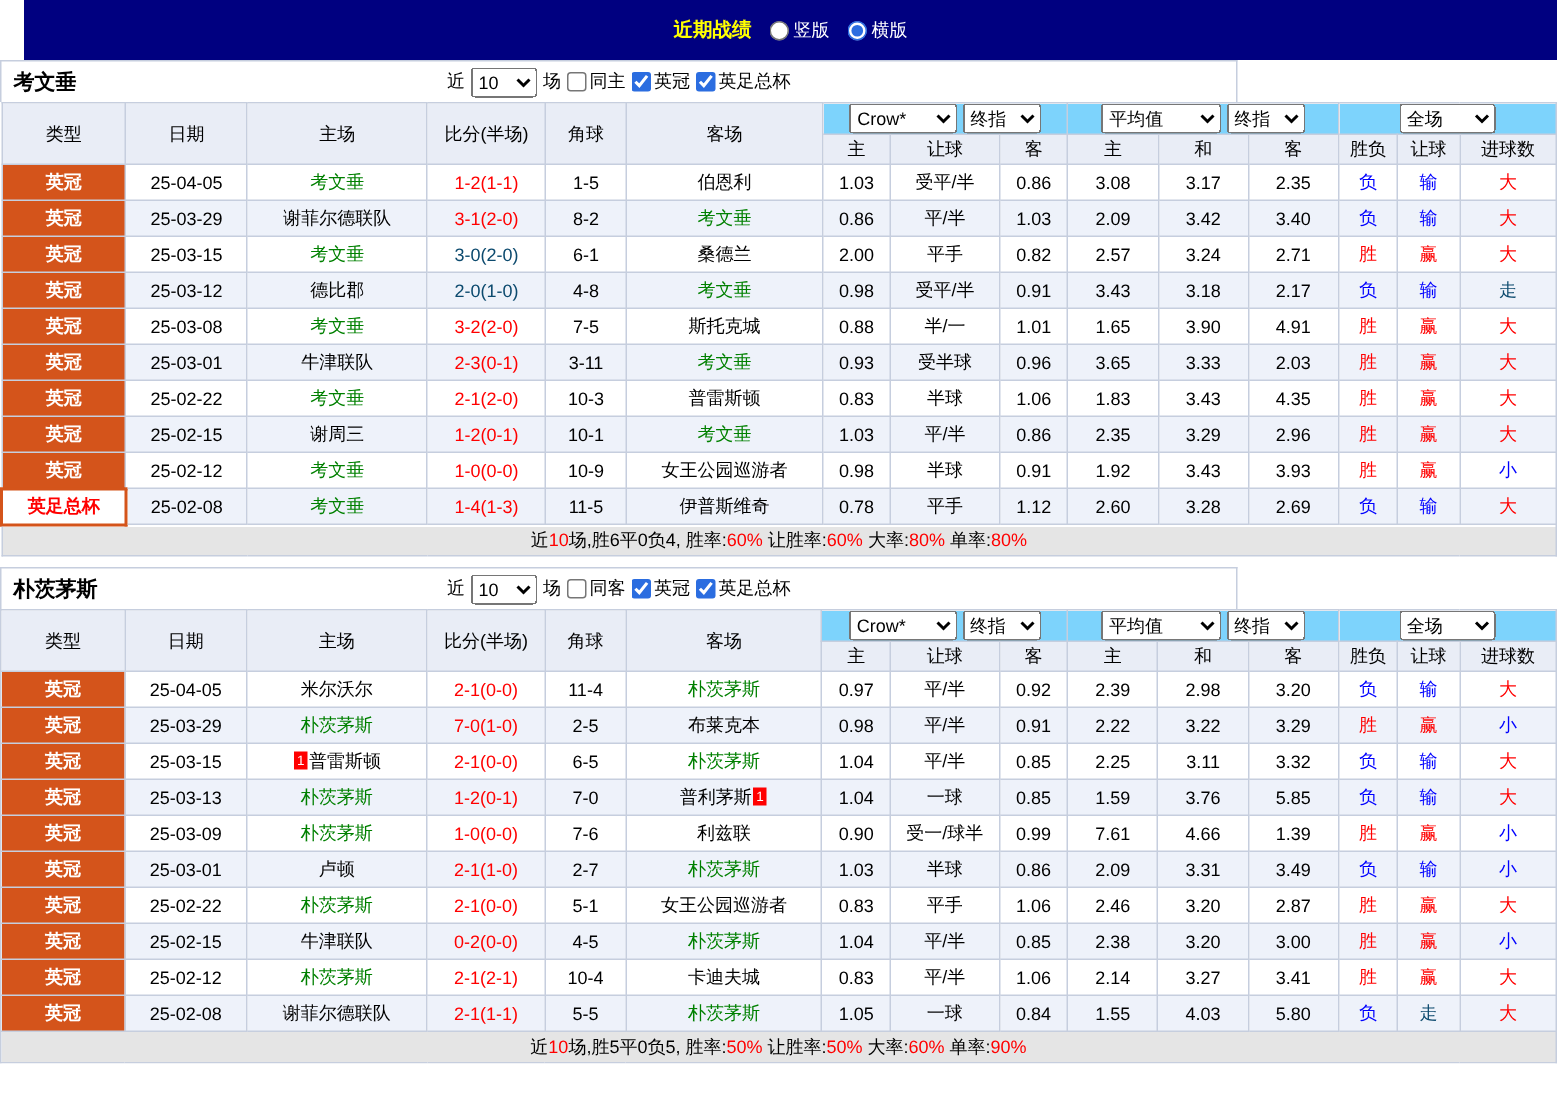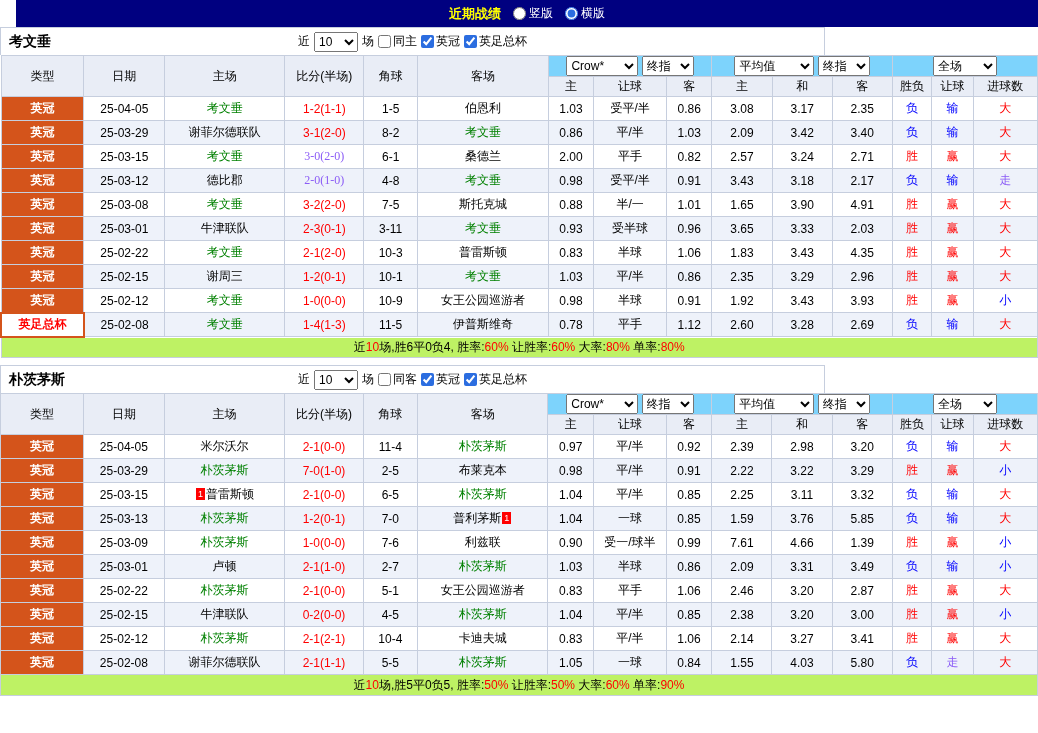--- a/index.html
+++ b/index.html
@@ -1,52 +1,52 @@
 <!DOCTYPE html>
 <html><head>
 <meta charset="utf-8">
 <style>
   * { box-sizing: border-box; }
   body { margin: 0; background: #fff; font-family: "Liberation Sans", "DejaVu Sans", sans-serif; }
   .page { width: 1038px; }
 
-  .titlebar { background: #000080; height: 27px; display: flex; align-items: center; justify-content: center; gap: 12px; margin-left: 16px; }
+  .titlebar { background: #000080; height: 40px; display: flex; align-items: center; justify-content: center; gap: 12px; margin-left: 16px; }
   .titlebar .title { color: #ffff00; font-weight: bold; font-size: 13px; }
   .radio-label { color: #fff; font-size: 12px; display: inline-flex; align-items: center; gap: 3px; cursor: pointer; }
   input[type=radio], input[type=checkbox] { margin: 0; width: 13px; height: 13px; accent-color: #2b6de0; }
 
   .section { width: 825px; }
   .section + .section { margin-top: 7px; }
   .teambar { height: 28px; position: relative; display: flex; align-items: center; justify-content: center;
              border: 1px solid #c6cede; border-bottom: none; background: #fff; }
   .teamname { position: absolute; left: 8px; font-weight: bold; font-size: 14px; color: #000; }
   .filters { display: flex; align-items: center; gap: 4px; font-size: 12px; color: #000; }
   .filters label { display: inline-flex; align-items: center; gap: 2px; cursor: pointer; }
 
   table { border-collapse: collapse; table-layout: fixed; width: 1038px; font-size: 12px; color: #000; }
   th, td { border: 1px solid #c6cede; text-align: center; padding: 0 2px; overflow: hidden; white-space: nowrap; }
   thead th { background: #e9edf6; font-weight: normal; height: 20px; }
   thead th.selcell { background: #7dd3fc; }
   tbody td { height: 24px; }
   tbody tr:nth-child(even) { background: #eef2fa; }
-  tfoot td { height: 21px; background: #bef264; }
+  tfoot td { height: 21px; background: #e5e5e5; }
 
   select { font-size: 12px; height: 20px; }
   .sel-narrow { width: 52px; }
   .sel-mid { width: 72px; }
   .sel-wide { width: 80px; }
   .sel-full { width: 64px; }
   .sel-count { width: 44px; }
 
   .league { background: #d4541b; color: #fff; font-weight: bold; }
   .cup { background: #fff; color: #f00; font-weight: bold; border: 2px solid #d4541b; }
   .subject { color: #008000; }
   .r { color: #f00; }
   .b { color: #00f; }
-  .g { color: #8b5cf6; font-family: Liberation Serif, serif; }
+  .g { color: #0c4a6e; }
   .badge { background: #f00; color: #fff; font-size: 9px; line-height: 12px; padding: 0 2px; margin: 0 1px; display: inline-block; vertical-align: 1px; }
 </style>
 </head>
 <body>
 
 <div class="page">
 
   <div class="titlebar">
     <span class="title">近期战绩</span>
     <label class="radio-label">

